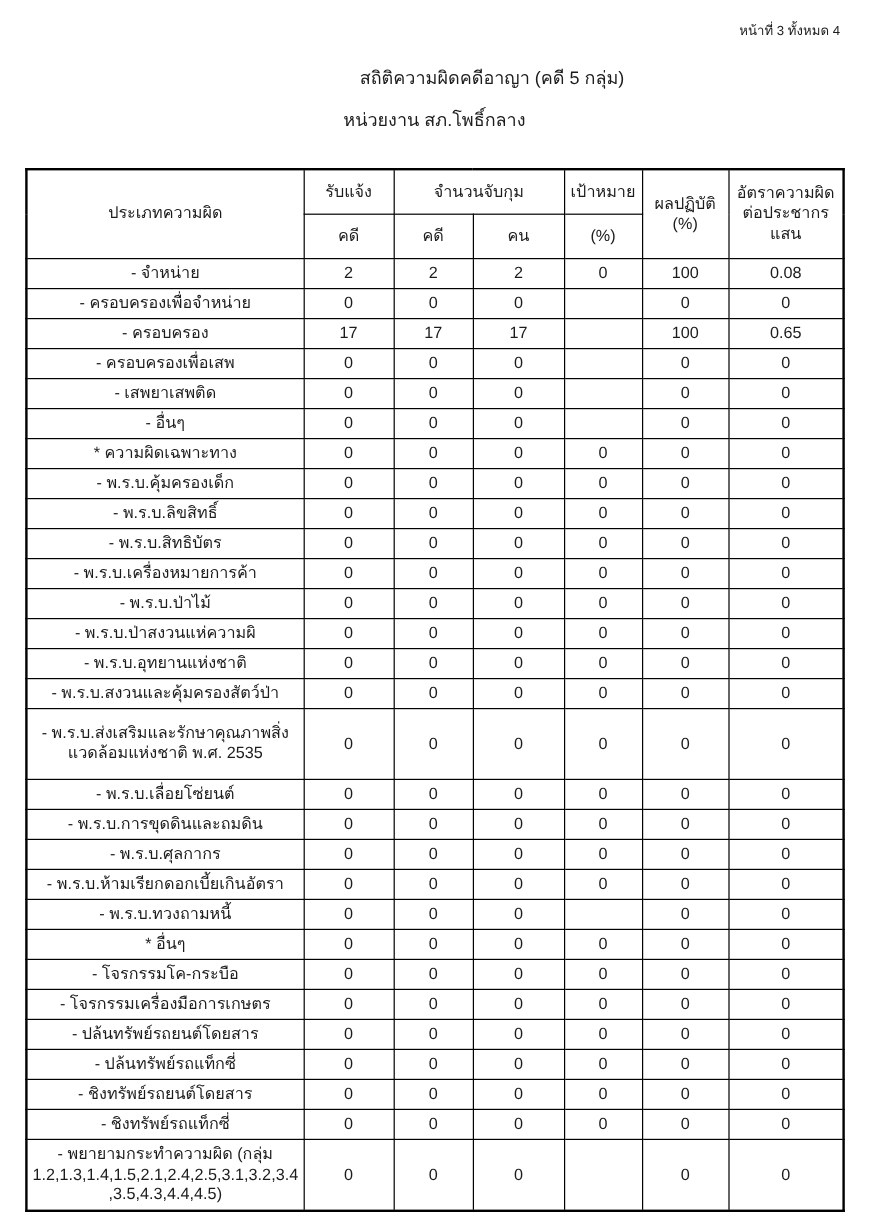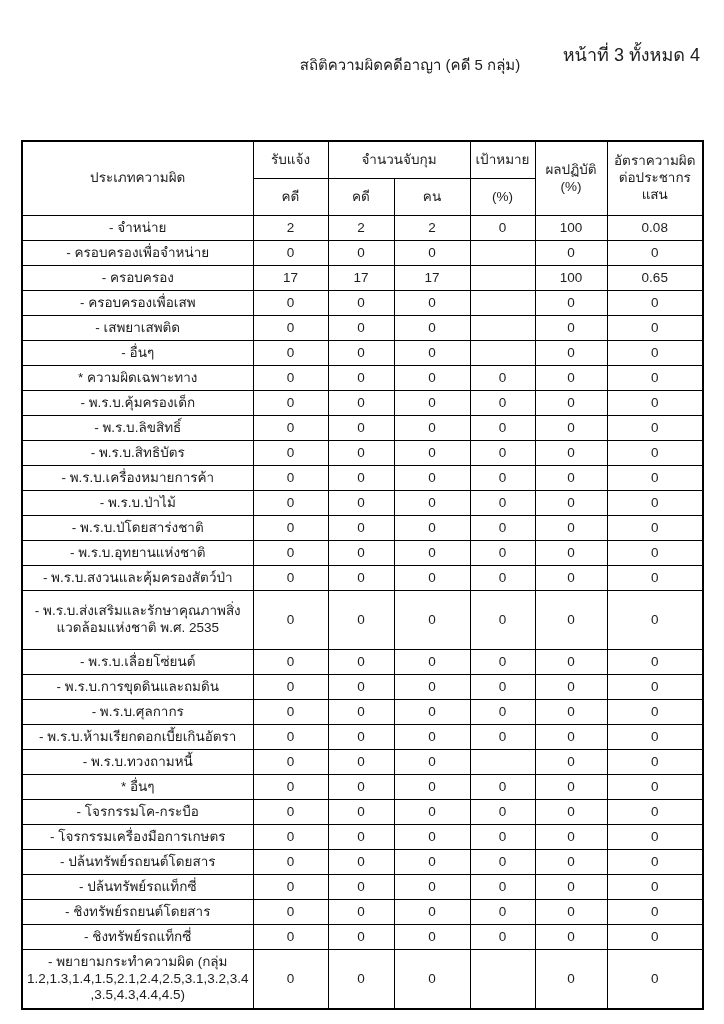--- a/index.html
+++ b/index.html
@@ -3,41 +3,42 @@
 <meta charset="utf-8">
 <style>
   html, body { margin: 0; padding: 0; }
   body {
     width: 724px; height: 1024px;
     background: #ffffff;
     font-family: "Liberation Sans", sans-serif;
     color: #1c1c1c;
   }
   .page { position: relative; width: 724px; height: 1024px; background: #fff; overflow: hidden; }
-  .page-indicator { position: absolute; top: 16px; right: 24px; font-size: 18px; margin-top: 24px; }
+  .page-indicator { position: absolute; top: 16px; right: 24px; font-size: 11px; }
   .title-line { position: absolute; left: 0; width: 100%; text-align: center; font-size: 15px; }
   .t1 { top: 53px; padding-left: 48px; } .t2 { top: 88px; } .t3 { top: 118px; }
   table.stats {
     position: absolute; top: 140px; left: 21px; width: 681px;
     border-collapse: collapse; table-layout: fixed;
     font-size: 13.5px; border: 2px solid #000;
   }
   .stats th, .stats td { border: 1px solid #000; padding: 0 4px; line-height: 1.25; }
   .stats thead th { font-weight: normal; text-align: center; height: 36px; }
   .stats td { height: 24px; vertical-align: middle; }
   .num-cell { text-align: center; }
   .label-cell { text-align: center; padding-left: 5px; overflow-wrap: anywhere; word-break: break-word; }
   tr.tall td { height: 58px; }
 </style>
 </head>
 <body>
 
 <div class="page">
   <div class="page-indicator">หน้าที่ 3 ทั้งหมด 4</div>
   <div class="title-line t1">สถิติความผิดคดีอาญา (คดี 5 กลุ่ม)</div>
+  <div class="title-line t2">หน่วยงาน สภ.โพธิ์กลาง</div>
 
   <table class="stats">
     <colgroup>
       <col style="width:231px">
       <col style="width:75px">
       <col style="width:66px">
       <col style="width:76px">
       <col style="width:65px">
       <col style="width:72px">
       <col style="width:96px">
@@ -161,21 +162,21 @@
         <tr>
           <td class="label-cell">- พ.ร.บ.ป่าไม้</td>
           <td class="num-cell">0</td>
           <td class="num-cell">0</td>
           <td class="num-cell">0</td>
           <td class="num-cell">0</td>
           <td class="num-cell">0</td>
           <td class="num-cell">0</td>
         </tr>
         <tr>
-          <td class="label-cell">- พ.ร.บ.ป่โดยสาร่งชาติ</td>
+          <td class="label-cell">- พ.ร.บ.ป่าสงวนแห่ความผิ</td>
           <td class="num-cell">0</td>
           <td class="num-cell">0</td>
           <td class="num-cell">0</td>
           <td class="num-cell">0</td>
           <td class="num-cell">0</td>
           <td class="num-cell">0</td>
         </tr>
         <tr>
           <td class="label-cell">- พ.ร.บ.อุทยานแห่งชาติ</td>
           <td class="num-cell">0</td>

